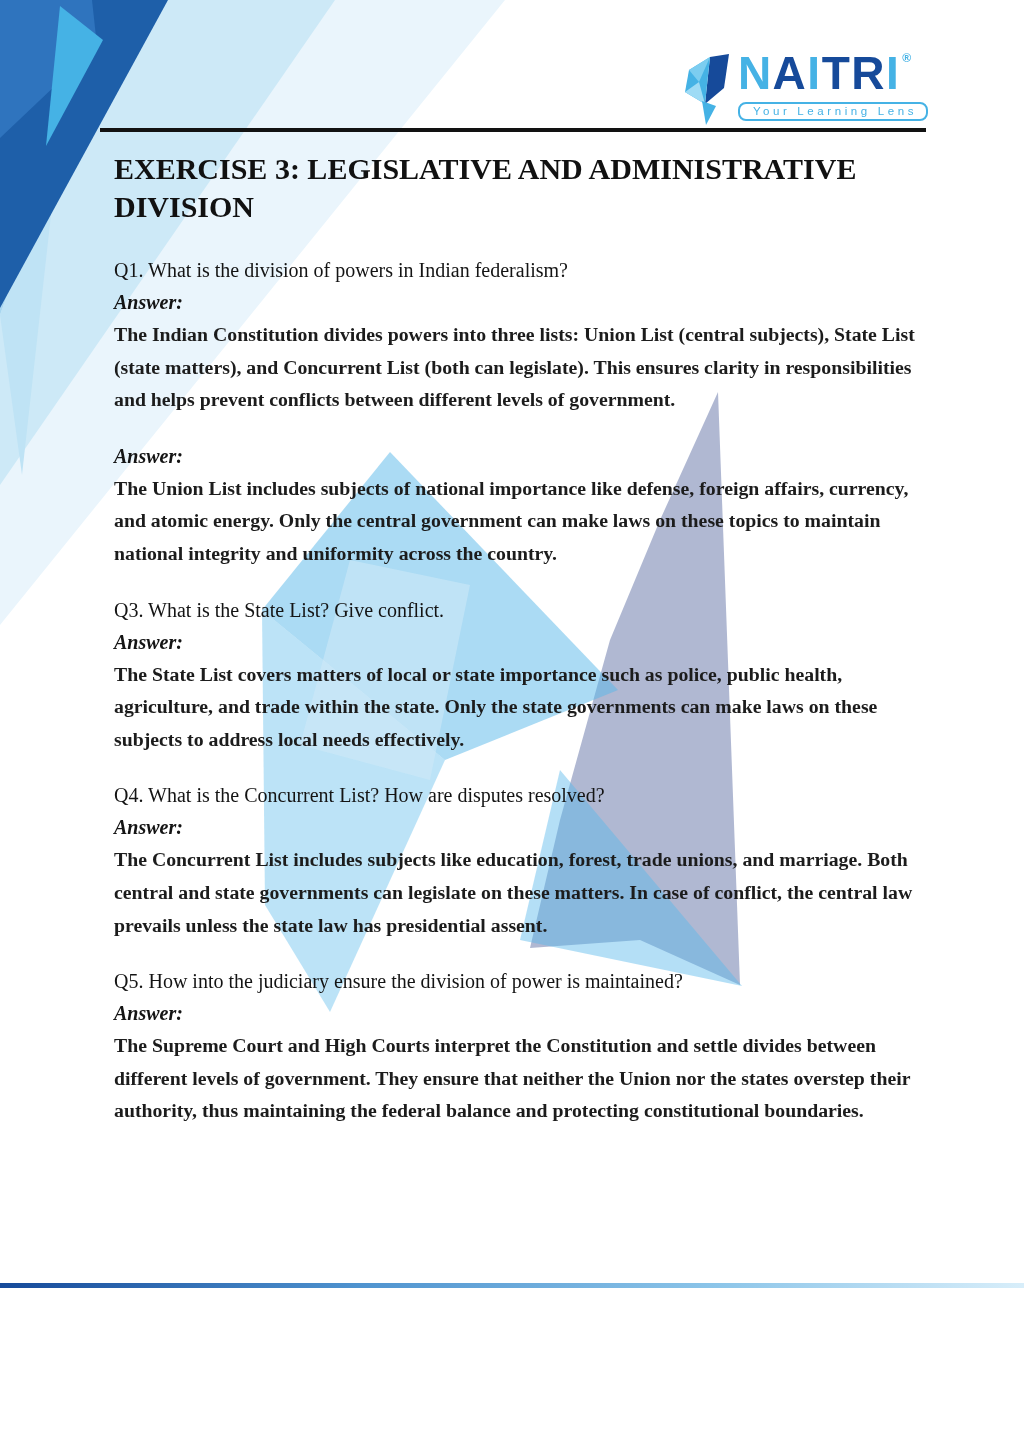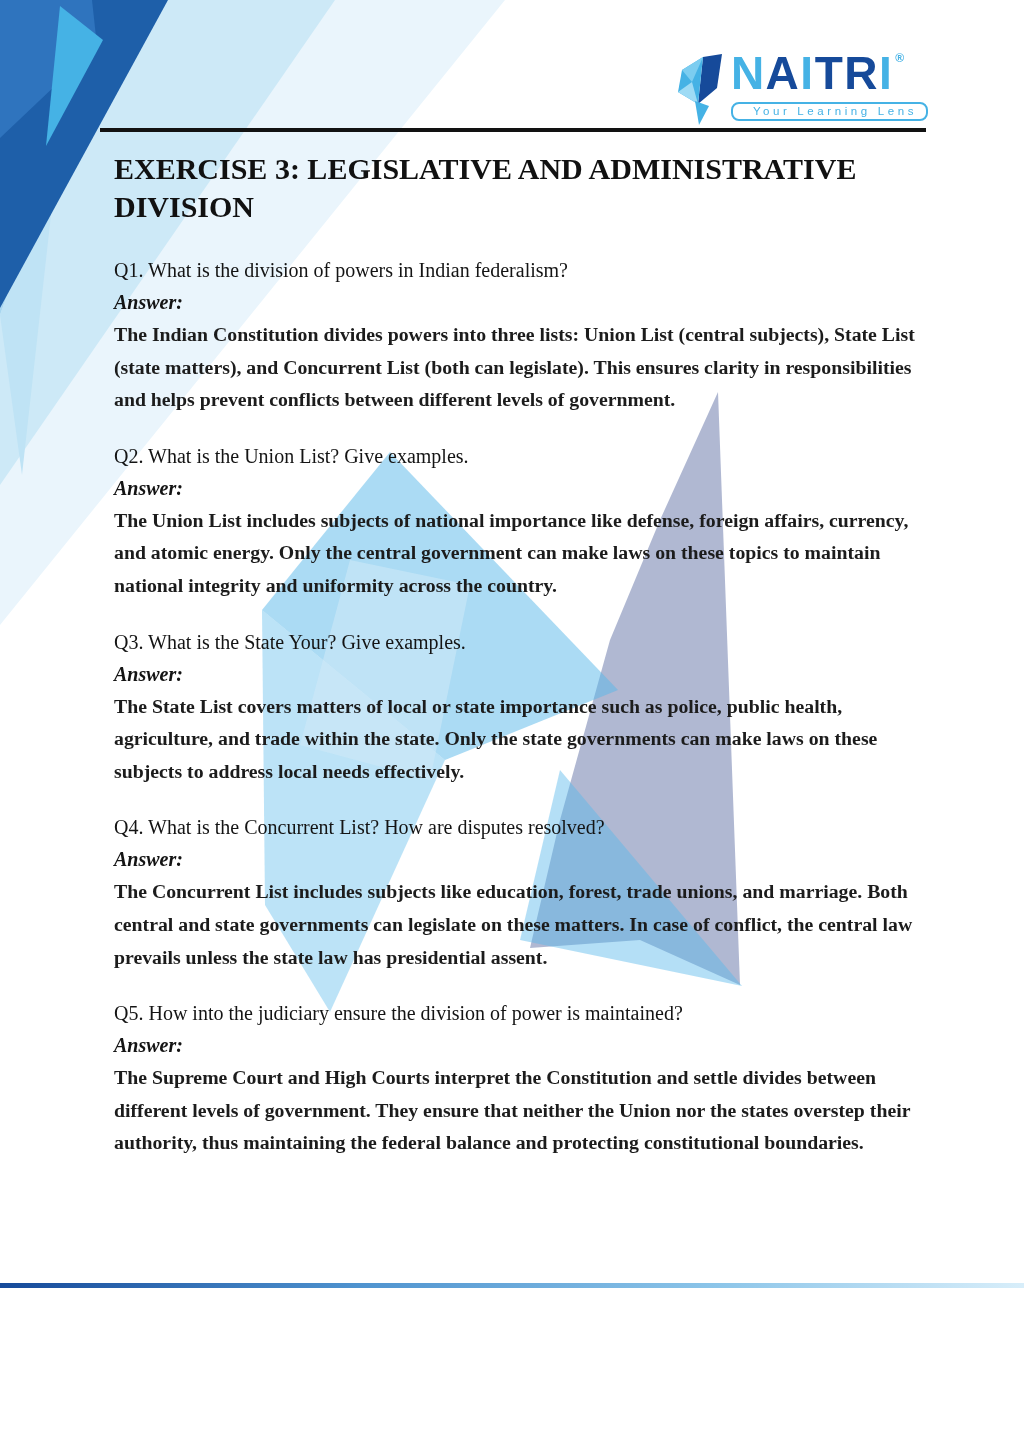--- a/index.html
+++ b/index.html
@@ -26,21 +26,21 @@
     font-size:46px;font-weight:bold;line-height:1.02;
     letter-spacing:1.5px;display:flex;align-items:flex-start;
   }
   .wordmark .lt{color:var(--light-blue,#45B2E5);}
   .wordmark .dk{color:var(--dark-blue,#164A9A);}
   .reg-mark{font-size:12px;color:var(--light-blue,#45B2E5);margin-left:2px;line-height:1;margin-top:2px;font-weight:bold;}
   .tagline-box{
     margin-top:5px;
     border:2px solid var(--light-blue,#45B2E5);
     border-radius:8px;
-    padding:1px 9px 2px 20px;
+    padding:1px 9px 2px 13px;
     font-size:11.5px;letter-spacing:3.6px;white-space:nowrap;
     color:var(--light-blue,#45B2E5);
     align-self:stretch;text-align:center;
   }
   
   .header-rule{
     position:absolute;top:128px;left:100px;
     width:826px;height:4px;background:#121212;
   }
   
@@ -113,27 +113,26 @@
   <div class="content">
     <h1 class="page-title">EXERCISE 3: LEGISLATIVE AND ADMINISTRATIVE DIVISION</h1>
 
     <div class="qa">
       <p class="q-heading">Q1. What is the division of powers in Indian federalism?</p>
       <p class="answer-label">Answer:</p>
       <p class="answer-text">The Indian Constitution divides powers into three lists: Union List (central subjects), State List (state matters), and Concurrent List (both can legislate). This ensures clarity in responsibilities and helps prevent conflicts between different levels of government.</p>
     </div>
 
     <div class="qa">
-      <p class="q-heading">Q2. What is the Union List? Give examples.</p>
       <p class="answer-label">Answer:</p>
       <p class="answer-text">The Union List includes subjects of national importance like defense, foreign affairs, currency, and atomic energy. Only the central government can make laws on these topics to maintain national integrity and uniformity across the country.</p>
     </div>
 
     <div class="qa">
-      <p class="q-heading">Q3. What is the State Your? Give examples.</p>
+      <p class="q-heading">Q3. What is the State List? Give conflict.</p>
       <p class="answer-label">Answer:</p>
       <p class="answer-text">The State List covers matters of local or state importance such as police, public health, agriculture, and trade within the state. Only the state governments can make laws on these subjects to address local needs effectively.</p>
     </div>
 
     <div class="qa">
       <p class="q-heading">Q4. What is the Concurrent List? How are disputes resolved?</p>
       <p class="answer-label">Answer:</p>
       <p class="answer-text">The Concurrent List includes subjects like education, forest, trade unions, and marriage. Both central and state governments can legislate on these matters. In case of conflict, the central law prevails unless the state law has presidential assent.</p>
     </div>
 

